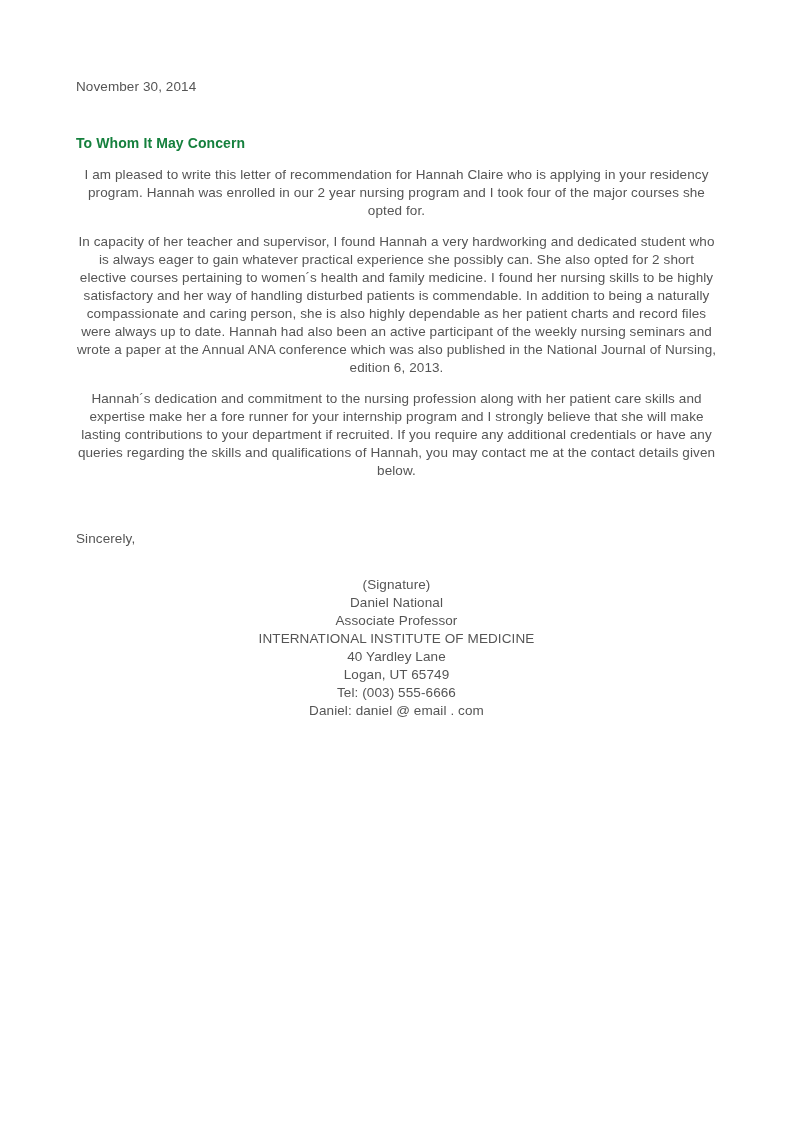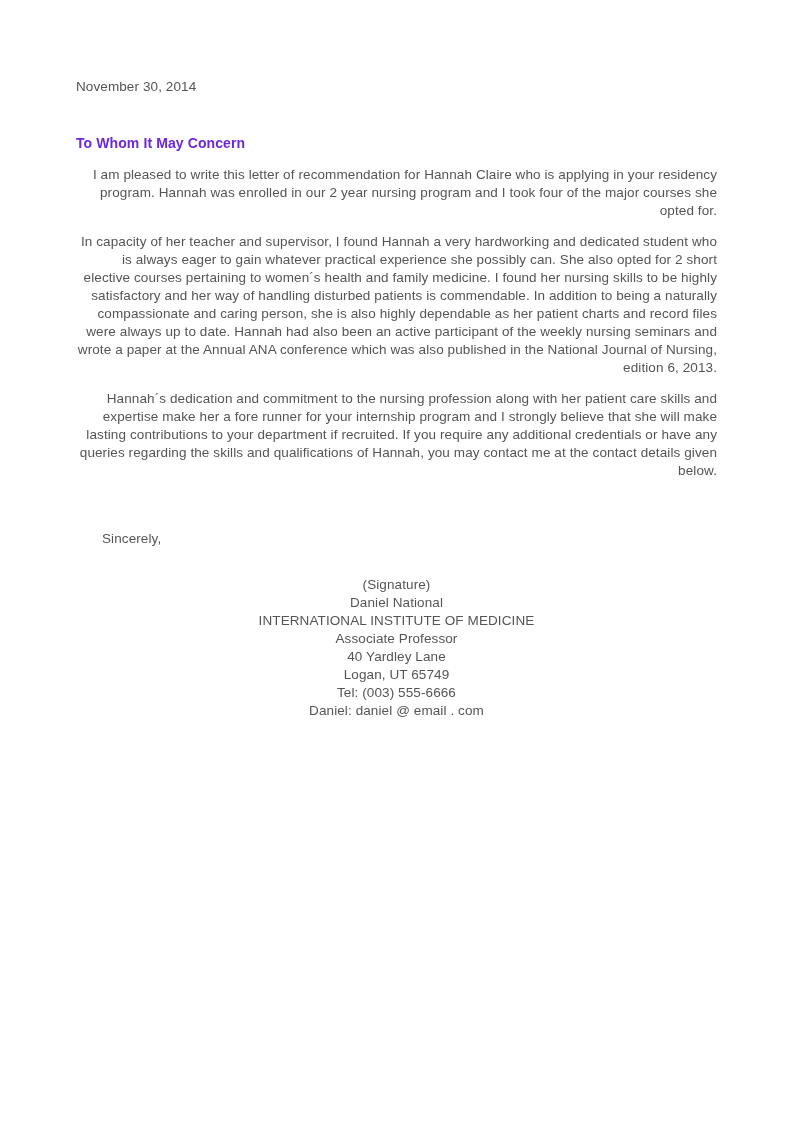--- a/index.html
+++ b/index.html
@@ -19,31 +19,30 @@
     font-size: 13.5px;
     line-height: 18px;
     letter-spacing: 0.1px;
   }
   .date-line {
     margin: 0 0 16px 0;
   }
   .salutation {
     margin-top: 38px;
     font-weight: bold;
-    color: #6d28d9;
+    color: #15803d;
     font-size: 14px;
   }
   .body-paragraph {
     margin-top: 13px;
     margin-bottom: 0;
-    text-align: right;
+    text-align: center;
   }
   .closing {
     margin-top: 50px;
-    margin-left: 26px;
   }
   .signature-block {
     margin-top: 28px;
     text-align: center;
   }
   .signature-line {
     margin: 0;
     line-height: 18px;
   }
 </style>
@@ -60,21 +59,21 @@
 
   <p class="body-paragraph">In capacity of her teacher and supervisor, I found Hannah a very hardworking and dedicated student who is always eager to gain whatever practical experience she possibly can. She also opted for 2 short elective courses pertaining to women´s health and family medicine. I found her nursing skills to be highly satisfactory and her way of handling disturbed patients is commendable. In addition to being a naturally compassionate and caring person, she is also highly dependable as her patient charts and record files were always up to date. Hannah had also been an active participant of the weekly nursing seminars and wrote a paper at the Annual ANA conference which was also published in the National Journal of Nursing, edition 6, 2013.</p>
 
   <p class="body-paragraph">Hannah´s dedication and commitment to the nursing profession along with her patient care skills and expertise make her a fore runner for your internship program and I strongly believe that she will make lasting contributions to your department if recruited. If you require any additional credentials or have any queries regarding the skills and qualifications of Hannah, you may contact me at the contact details given below.</p>
 
   <p class="closing">Sincerely,</p>
 
   <div class="signature-block">
     <p class="signature-line">(Signature)</p>
     <p class="signature-line">Daniel National</p>
+    <p class="signature-line">Associate Professor</p>
     <p class="signature-line">INTERNATIONAL INSTITUTE OF MEDICINE</p>
-    <p class="signature-line">Associate Professor</p>
     <p class="signature-line">40 Yardley Lane</p>
     <p class="signature-line">Logan, UT 65749</p>
     <p class="signature-line">Tel: (003) 555-6666</p>
     <p class="signature-line">Daniel: daniel @ email . com</p>
   </div>
 
 </div>
 
 </body></html>

